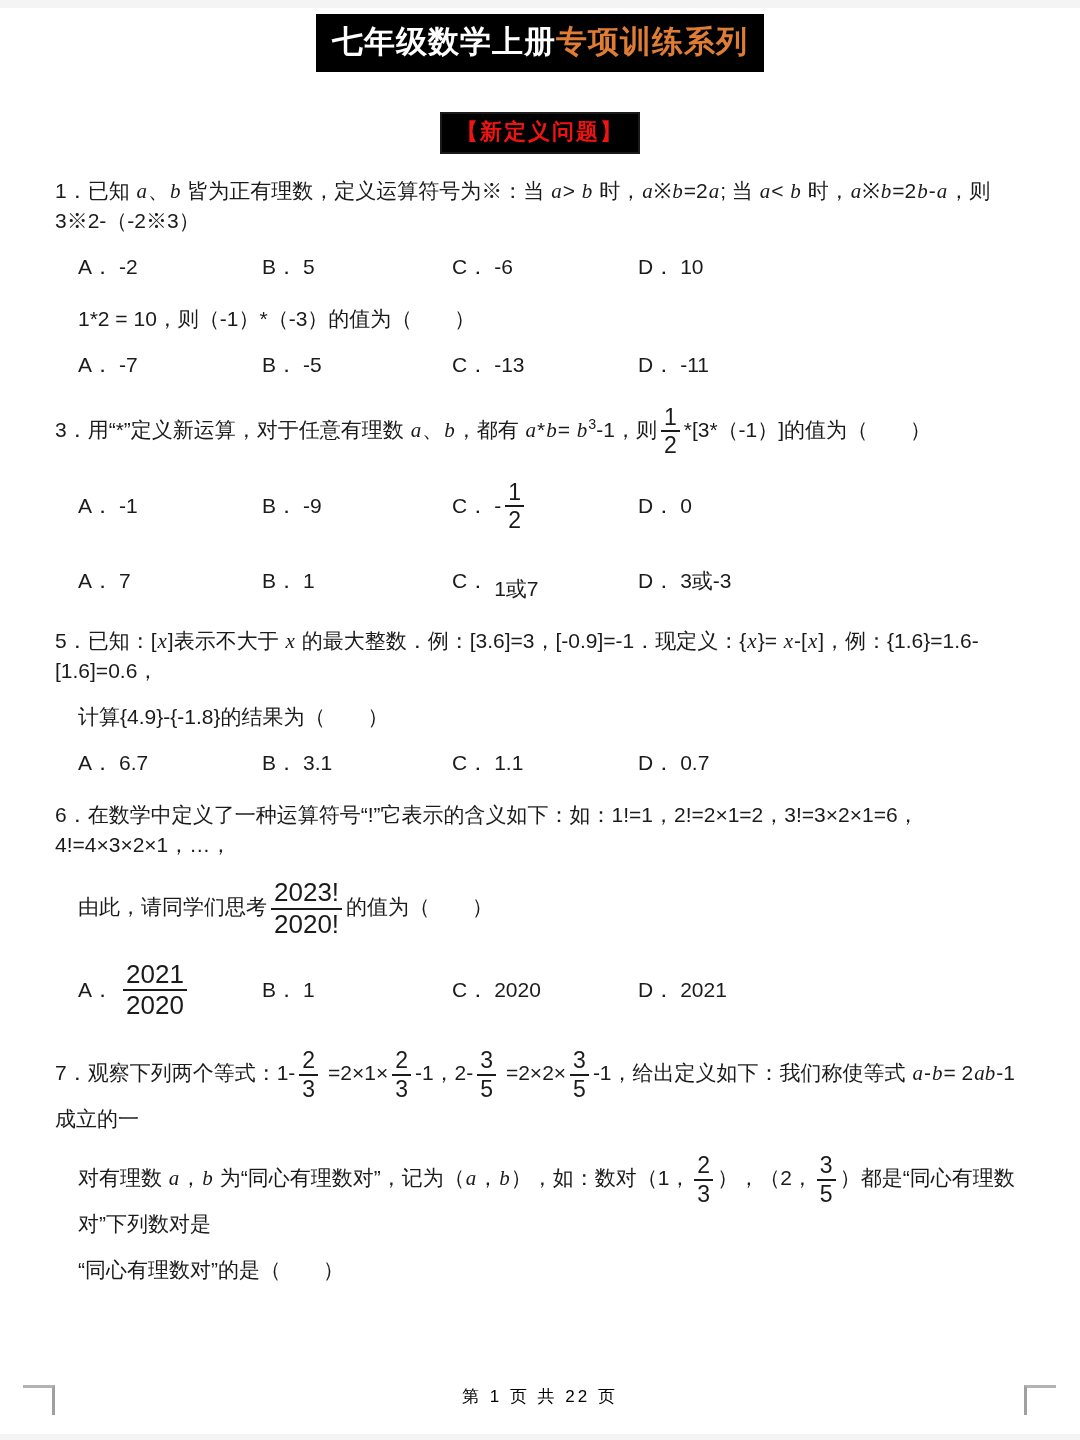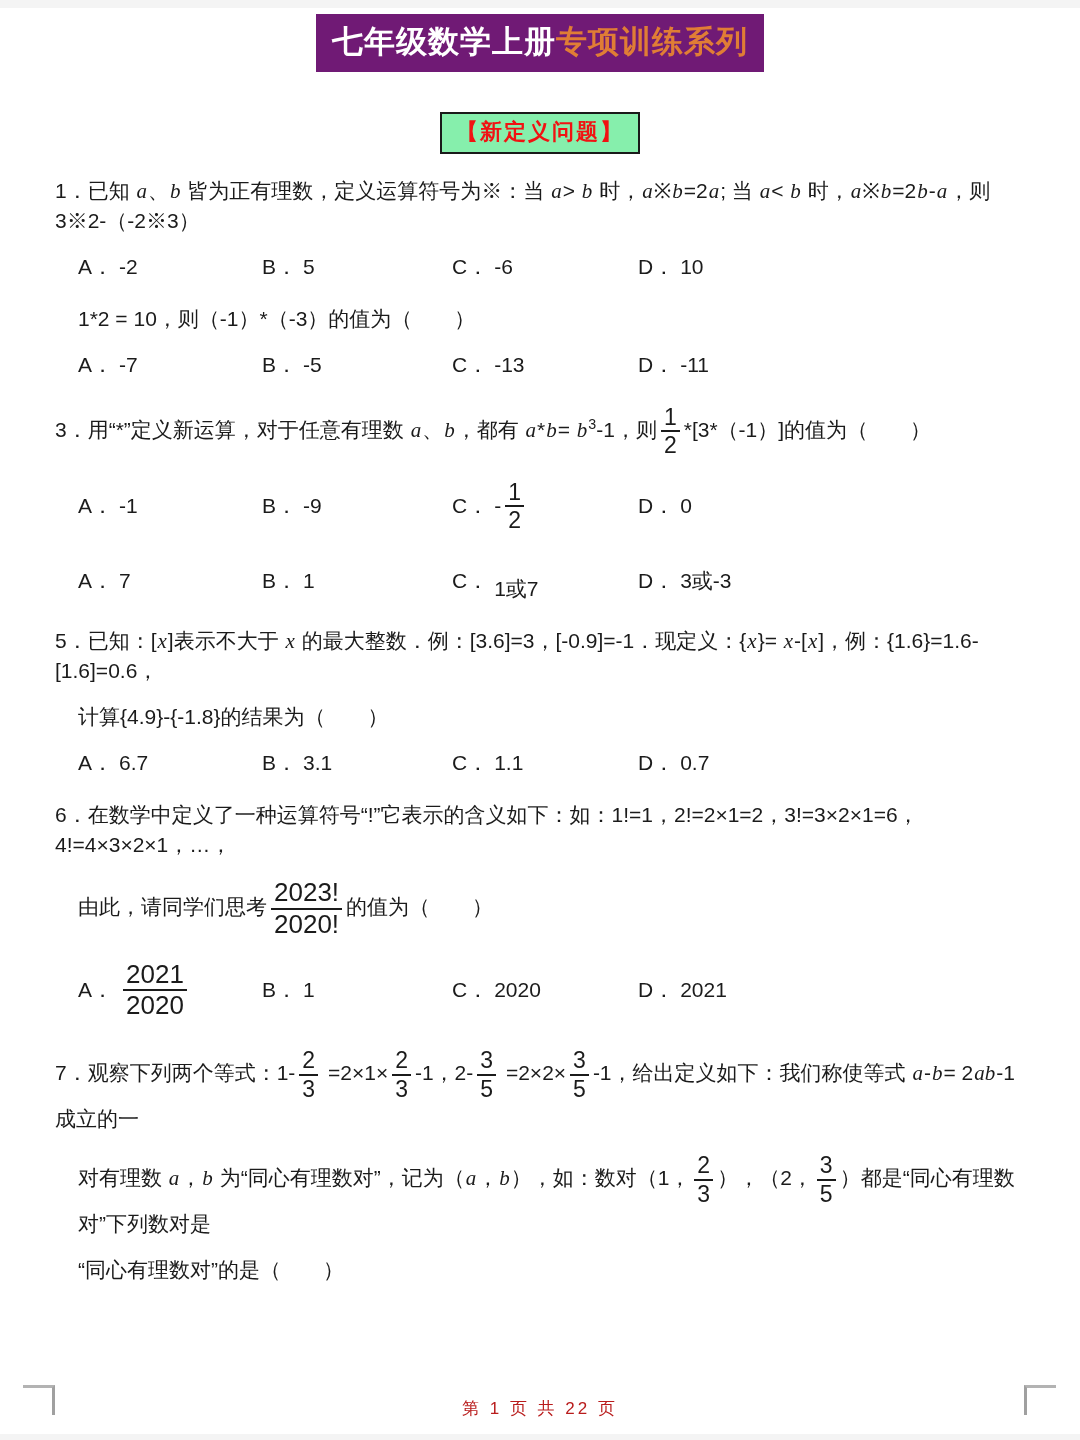--- a/index.html
+++ b/index.html
@@ -11,33 +11,33 @@
     position:relative;
     overflow:hidden;
   }
   .edge-strip{position:absolute;left:0;width:100%;background:#f4f4f4;}
   .edge-strip.top{top:0;height:8px;}
   .edge-strip.bottom{bottom:0;height:6px;}
 
   .header{width:100%;text-align:center;padding-top:14px;}
   .title-bar{
     display:inline-block;
-    background:#701a75;
+    background:#000000;
     padding:7px 16px 9px;
     font-size:31px;
     font-weight:bold;
     letter-spacing:1px;
   }
   .title-main{color:#ffffff;}
   .title-highlight{color:#e07d35;}
 
   .badge-wrap{width:100%;text-align:center;margin-top:40px;}
   .section-badge{
     display:inline-block;
-    background:#86efac;
+    background:#000000;
     border:2px solid #1a1a1a;
     padding:3px 14px 5px;
     font-size:22px;
     font-weight:bold;
     color:#f11212;
     letter-spacing:2px;
   }
 
   .content{padding:22px 46px 0 55px;font-size:21px;}
   .question{margin-bottom:6px;}
@@ -67,24 +67,24 @@
     margin:2px 4px;
     line-height:1.15;
     font-size:23px;
   }
   .frac .num{border-bottom:2px solid #1b1b1b;padding:0 3px;}
   .frac .den{padding:0 3px;}
   .frac.big{font-size:26px;}
 
   .footer{
     position:absolute;
-    bottom:20px;left:0;width:100%;
+    bottom:32px;left:0;width:100%;
     text-align:center;
     font-size:17px;
-    color:#b91c1c;
+    color:#000000;
     letter-spacing:3px;
   }
   .corner-mark{position:absolute;width:29px;height:27px;}
   .corner-mark.left{
     left:23px;top:1385px;
     border-top:3px solid #b3b3b3;
     border-right:3px solid #a0a0a0;
   }
   .corner-mark.right{
     right:24px;top:1385px;

